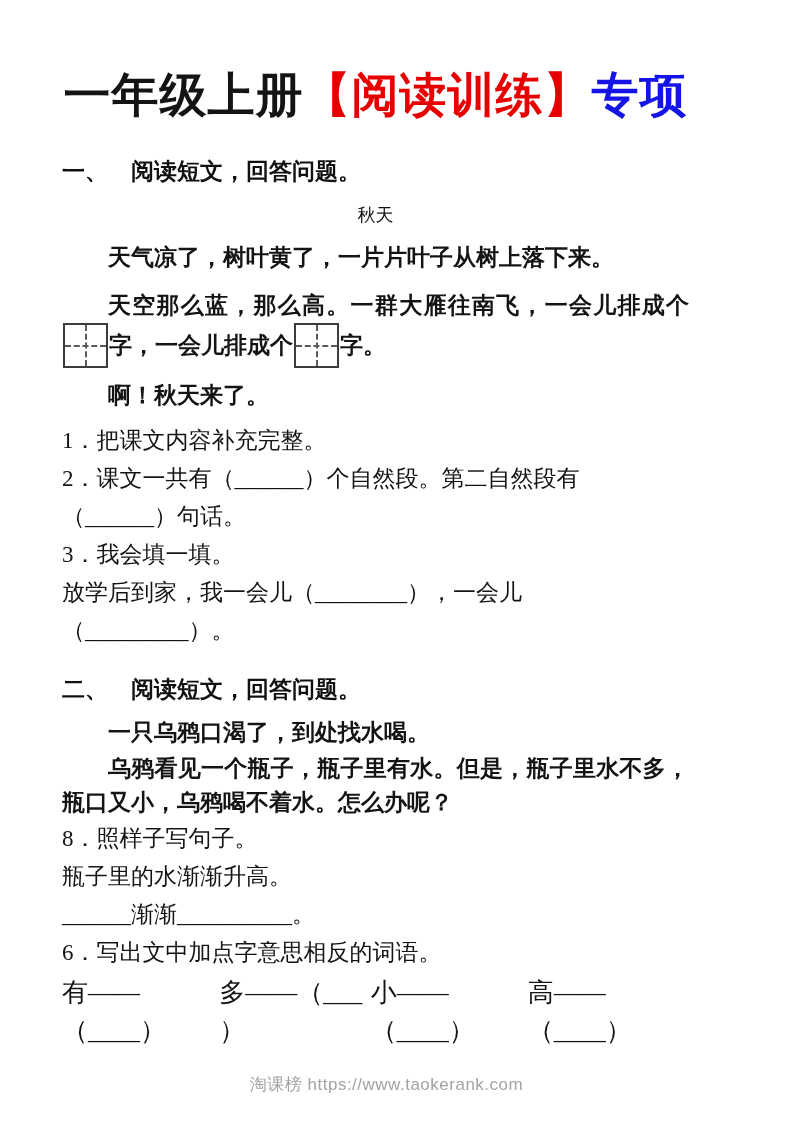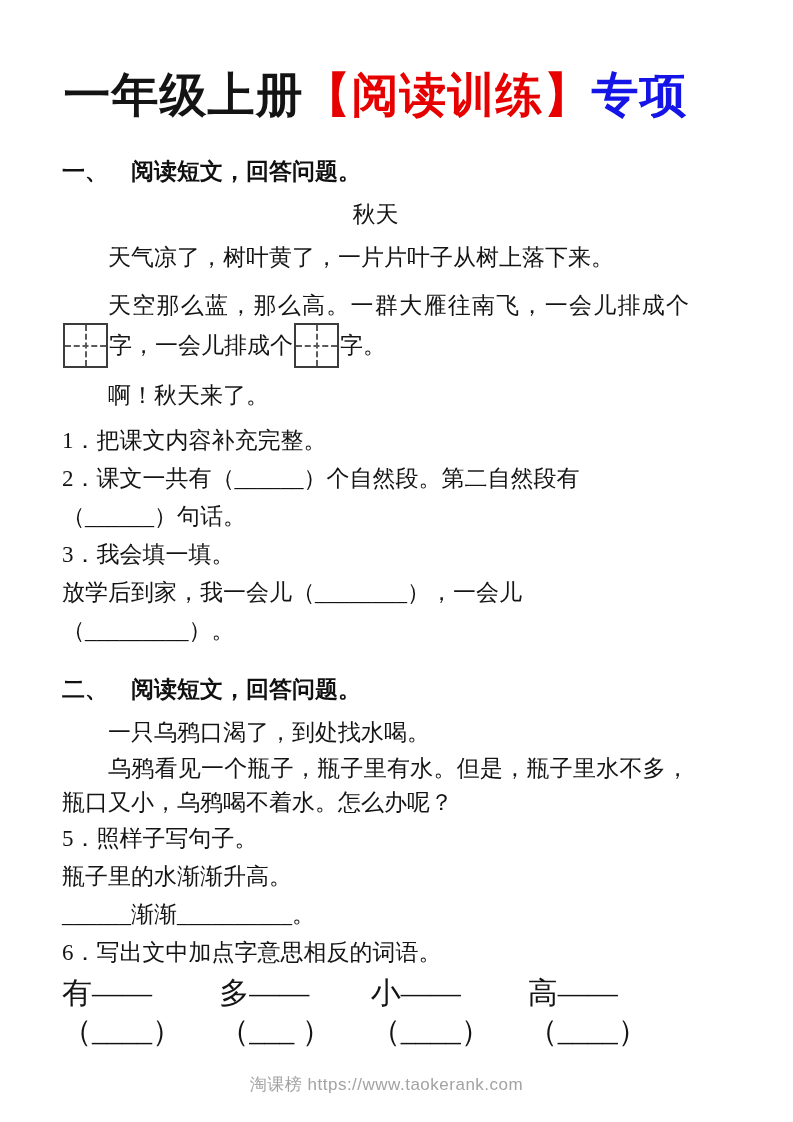--- a/index.html
+++ b/index.html
@@ -36,31 +36,32 @@
     font-family: "Liberation Sans", "DejaVu Sans", sans-serif;
     font-weight: 700;
     font-size: 23px;
     line-height: 30px;
     margin-top: 32px;
     color: #111;
   }
   .sec-heading.second { margin-top: 24px; }
   
   .passage-title {
-    font-size: 23px;
+    font-size: 18px;
     line-height: 30px;
     text-align: center;
     margin-top: 14px;
   }
   .para {
     font-size: 23px;
     line-height: 40px;
     text-indent: 2em;
     text-align: justify;
     margin-top: 8px;
+    font-weight: bold;
   }
   .para.tight {
     line-height: 34px;
     margin-top: 2px;
   }
   .para.first-tight { margin-top: 12px; }
   
   .tzg {
     display: inline-block;
     width: 45px; height: 45px;
@@ -88,21 +89,21 @@
   .q {
     font-size: 23px;
     line-height: 38px;
     margin-top: 0;
     text-align: left;
   }
   .q.gap-top { margin-top: 6px; }
   .antonym-row {
     display: flex;
     justify-content: flex-end;
-    font-size: 30px;
+    font-size: 26px;
     line-height: 38px;
     margin-top: 2px;
     padding-right: 4px;
   }
   
   .page-footer {
     position: absolute;
     left: 12px; bottom: 26px;
     width: 100%;
     text-align: center;
@@ -137,21 +138,21 @@
     <div class="q">3．我会填一填。</div>
     <div class="q">放学后到家，我一会儿（________），一会儿（_________）。</div>
   </div>
 
   <div>
     <div class="sec-heading second">二、　阅读短文，回答问题。</div>
 
     <div class="para tight first-tight">一只乌鸦口渴了，到处找水喝。</div>
     <div class="para tight">乌鸦看见一个瓶子，瓶子里有水。但是，瓶子里水不多，瓶口又小，乌鸦喝不着水。怎么办呢？</div>
 
-    <div class="q">5．照样子写句子。</div>
+    <div class="q">8．照样子写句子。</div>
     <div class="q">瓶子里的水渐渐升高。</div>
     <div class="q">______渐渐__________。</div>
     <div class="q">6．写出文中加点字意思相反的词语。</div>
 
     <div class="antonym-row">
       <span>有——（____）</span>
       <span>多——（___ ）</span>
       <span>小——（____）</span>
       <span>高——（____）</span>
     </div>

